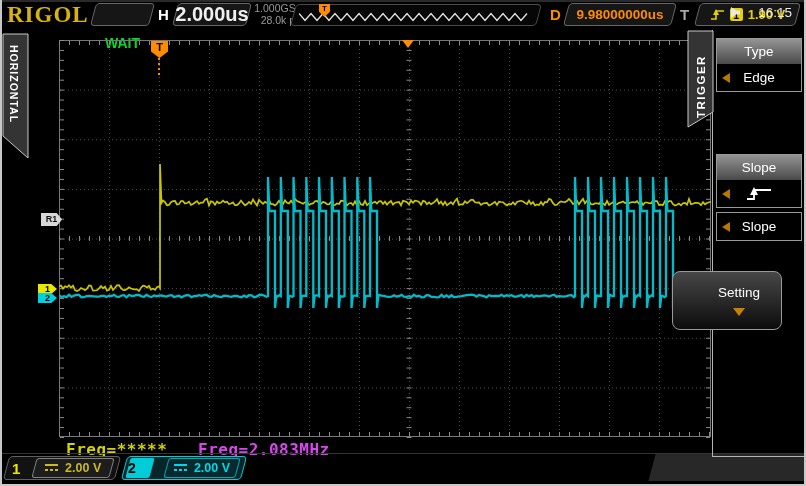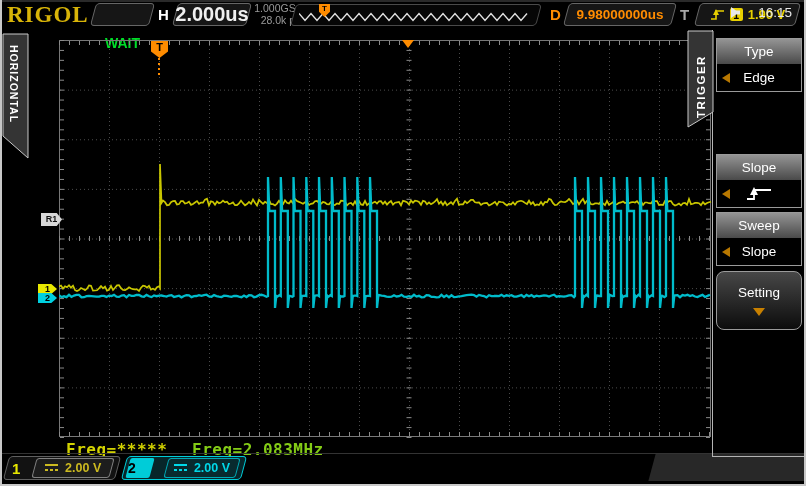--- a/index.html
+++ b/index.html
@@ -72,32 +72,32 @@
                border-bottom:1px solid #b4b4b4;z-index:1;}
   .menu-btn{position:absolute;left:716px;width:84px;border:1px solid #9a9a9a;border-radius:0;
             overflow:hidden;background:#000;z-index:2;}
   .mb-head{height:25px;background:linear-gradient(#949494,#4a4a4a);color:#fff;font-size:13.5px;
            display:flex;align-items:center;justify-content:center;}
   .mb-val{height:27px;position:relative;display:flex;align-items:center;justify-content:center;
           color:#fff;font-size:13.5px;}
   .mb-arrow{position:absolute;left:5px;top:50%;transform:translateY(-50%);width:0;height:0;
             border-top:5px solid transparent;border-bottom:5px solid transparent;
             border-right:8px solid #b87800;}
-  #menu-setting{position:absolute;left:716px;top:271px;width:84px;height:57px;z-index:2;
+  #menu-setting{position:absolute;left:672px;top:271px;width:84px;height:57px;z-index:2;
                 border:1px solid #9a9a9a;border-radius:8px;
                 background:linear-gradient(#474747,#0c0c0c);color:#fff;font-size:13.5px;
-                display:flex;flex-direction:column;align-items:center;justify-content:center;gap:8px;}
+                display:flex;flex-direction:column;align-items:center;justify-content:center;gap:8px;padding-left:24px;}
   #setting-down{width:0;height:0;border-left:6px solid transparent;border-right:6px solid transparent;
                 border-top:8px solid #c88000;}
 
   
   .freq{position:absolute;top:440px;font-family:"DejaVu Sans Mono",monospace;
         font-weight:bold;font-size:16px;letter-spacing:.5px;}
   #freq1{left:66px;color:#d2d200;}
-  #freq2{left:192px;color:#84cc16;}
+  #freq2{left:198px;color:#d946ef;}
   #bb-sep{position:absolute;left:0;top:453px;width:806px;height:1px;background:#333;}
   .bot-block{position:absolute;top:456px;height:24px;}
   #ch1-block .pbg{border-color:#606060;background:#121212;}
   #ch1-badge{color:#e8e800;font-weight:bold;font-size:15px;margin-left:6px;}
   .sub-block{position:relative;height:20px;margin-left:9px;flex:1;margin-right:6px;}
   .sub-bg{position:absolute;inset:0;transform:skewX(-15deg);border:1px solid #808080;
           background:#1d1d1d;border-radius:3px;}
   .sub-ct{position:relative;height:100%;display:flex;align-items:center;justify-content:center;gap:7px;}
   #ch1-block .sub-ct{color:#ccba20;font-weight:bold;font-size:12.5px;}
   #ch2-block .pbg{border-color:#00ccd8;background:#07262a;}
@@ -545,21 +545,20 @@
     <div class="mb-head">Slope</div>
     <div class="mb-val">
         <span class="mb-arrow"></span>
       <svg width="30" height="18">
         <polyline points="3,14 10,14 10,5 27,5" fill="none" stroke="#fff" stroke-width="1.8"></polyline>
         <polygon points="6,10 14,10 10,2" fill="#fff"></polygon>
       </svg>
       </div>
   </div>
   <div class="menu-btn" style="top:212px;">
-    <div class="mb-head">Sweep</div>
     <div class="mb-val">
         <span class="mb-arrow"></span>
       <span>Slope</span>
       </div>
   </div>
   <div id="menu-setting">
     <div>Setting</div>
     <div id="setting-down"></div>
   </div>
 

